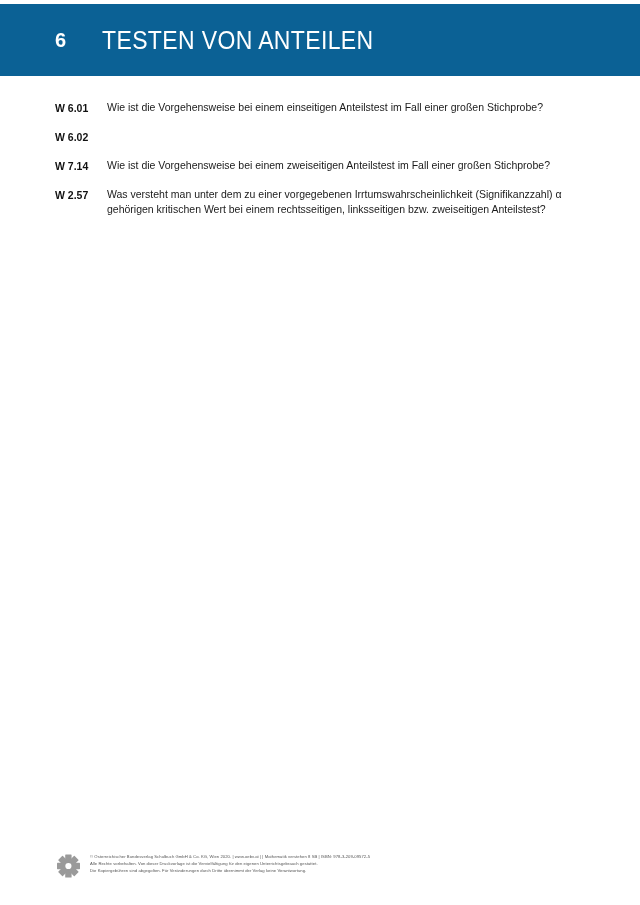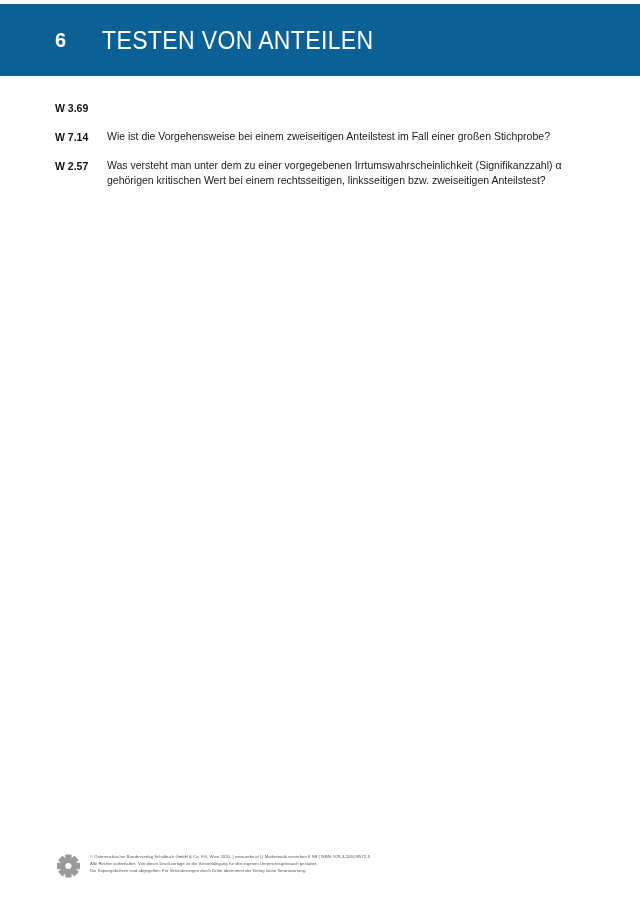--- a/index.html
+++ b/index.html
@@ -119,23 +119,27 @@
 
 <div class="page">
 
   <div class="header-banner">
     <div class="chapter-number">6</div>
     <div class="chapter-title">TESTEN VON ANTEILEN</div>
   </div>
 
   <div class="question-list">
 
+    <div class="question-row">
+      <div class="question-code">W 6.01</div>
+      <div class="question-text">Wie ist die Vorgehensweise bei einem einseitigen Anteilstest im Fall einer großen Stichprobe?</div>
+    </div>
 
     <div class="question-row">
-      <div class="question-code">W 3.69</div>
+      <div class="question-code">W 6.02</div>
     </div>
 
 
     <div class="question-row">
       <div class="question-code">W 7.14</div>
       <div class="question-text">Wie ist die Vorgehensweise bei einem zweiseitigen Anteilstest im Fall einer großen Stichprobe?</div>
     </div>
 
     <div class="question-row">
       <div class="question-code">W 2.57</div>

